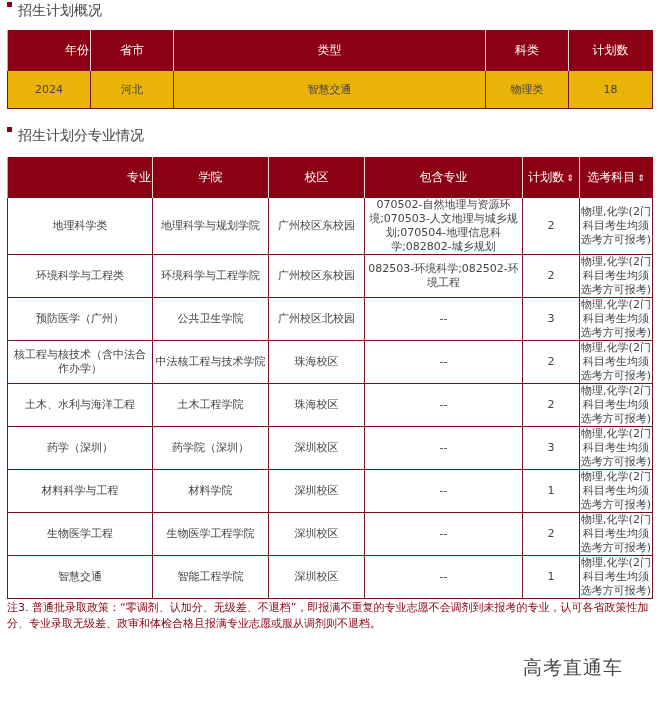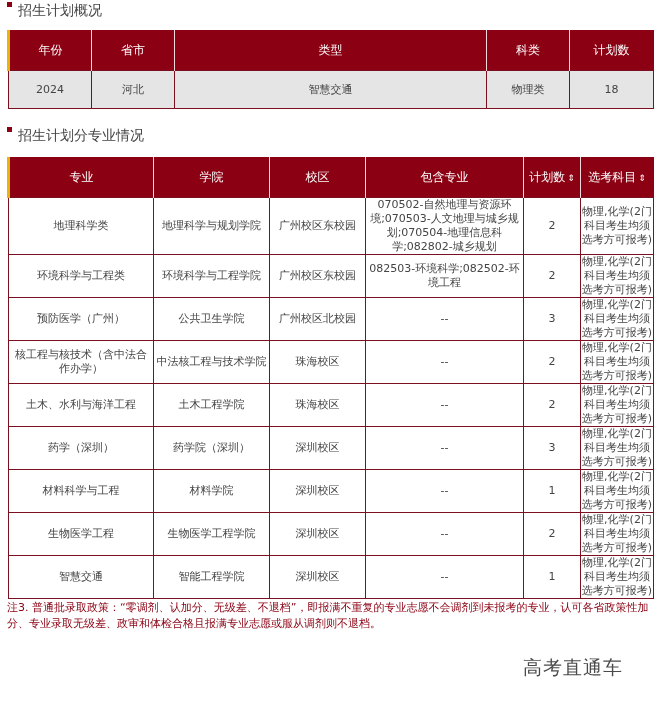--- a/index.html
+++ b/index.html
@@ -2,26 +2,26 @@
 <html><head>
 <meta charset="utf-8">
 <style>
   html, body { margin:0; padding:0; background:#ffffff; }
   body { width:661px; height:705px; position:relative; overflow:hidden;
          font-family:"DejaVu Sans","Liberation Sans",sans-serif; color:#333; }
   .section-title { position:absolute; left:7px; font-size:14px; color:#444; display:flex; align-items:flex-start; }
   .section-title .bullet { width:5px; height:5px; background:#8b0012; margin-right:6px; display:inline-block; }
   table { border-collapse:collapse; position:absolute; left:7px; table-layout:fixed; }
   th { background:#8b0012; color:#fff; font-weight:normal; font-size:12px; border:1px solid #f3d9dc; border-top:none; border-bottom:none; }
-  th:first-child { border-left:3px solid #eab308; }
+  th:first-child { border-left:1px solid #eab308;text-align:right; }
   th:last-child { border-right:1px solid #8b0012; }
   td { border:1px solid #7a1020; text-align:center; font-size:11px; color:#444; line-height:14px; padding:0 2px; }
   #t1 { top:30px; width:645px; }
   #t1 th { height:38px; font-size:12px; }
-  #t1 td { height:37px; background:#e5e5e5; }
+  #t1 td { height:37px; background:#eab308; }
   #t2 { top:157px; width:645px; }
   #t2 th { height:38px; }
   #t2 td { background:#fff; }
   .sort { font-size:9px; margin-left:2px; }
   .subj { font-size:11px; line-height:14px; padding:0; }
   .notes { position:absolute; left:7px; top:600px; width:650px; font-size:11px; line-height:16px; color:#8b0012; }
   .notes div { margin:0; }
   .watermark { position:absolute; left:523px; top:655px; font-size:19px; color:#4a4a4a; letter-spacing:1px;
                text-shadow:0 0 2px #fff, 0 0 3px #fff; }
 </style>

